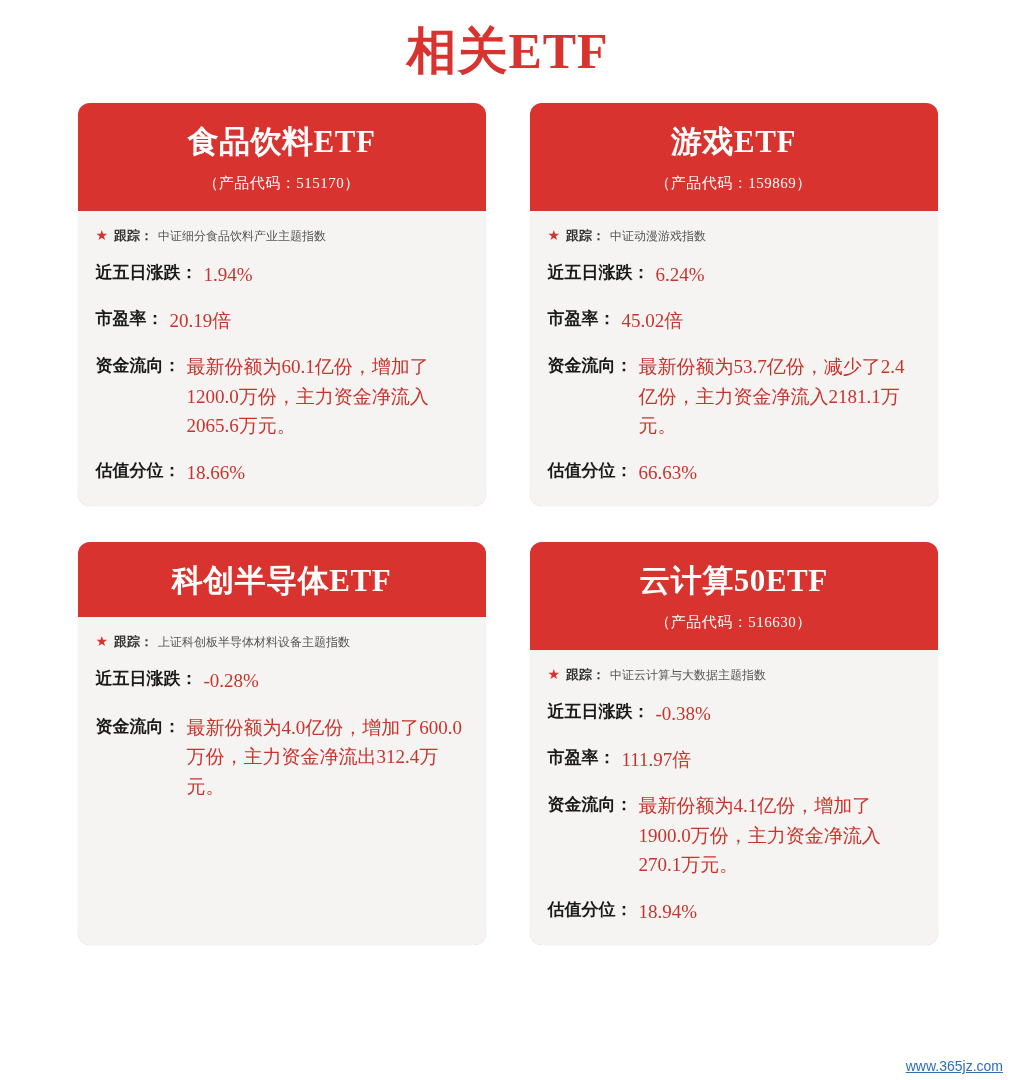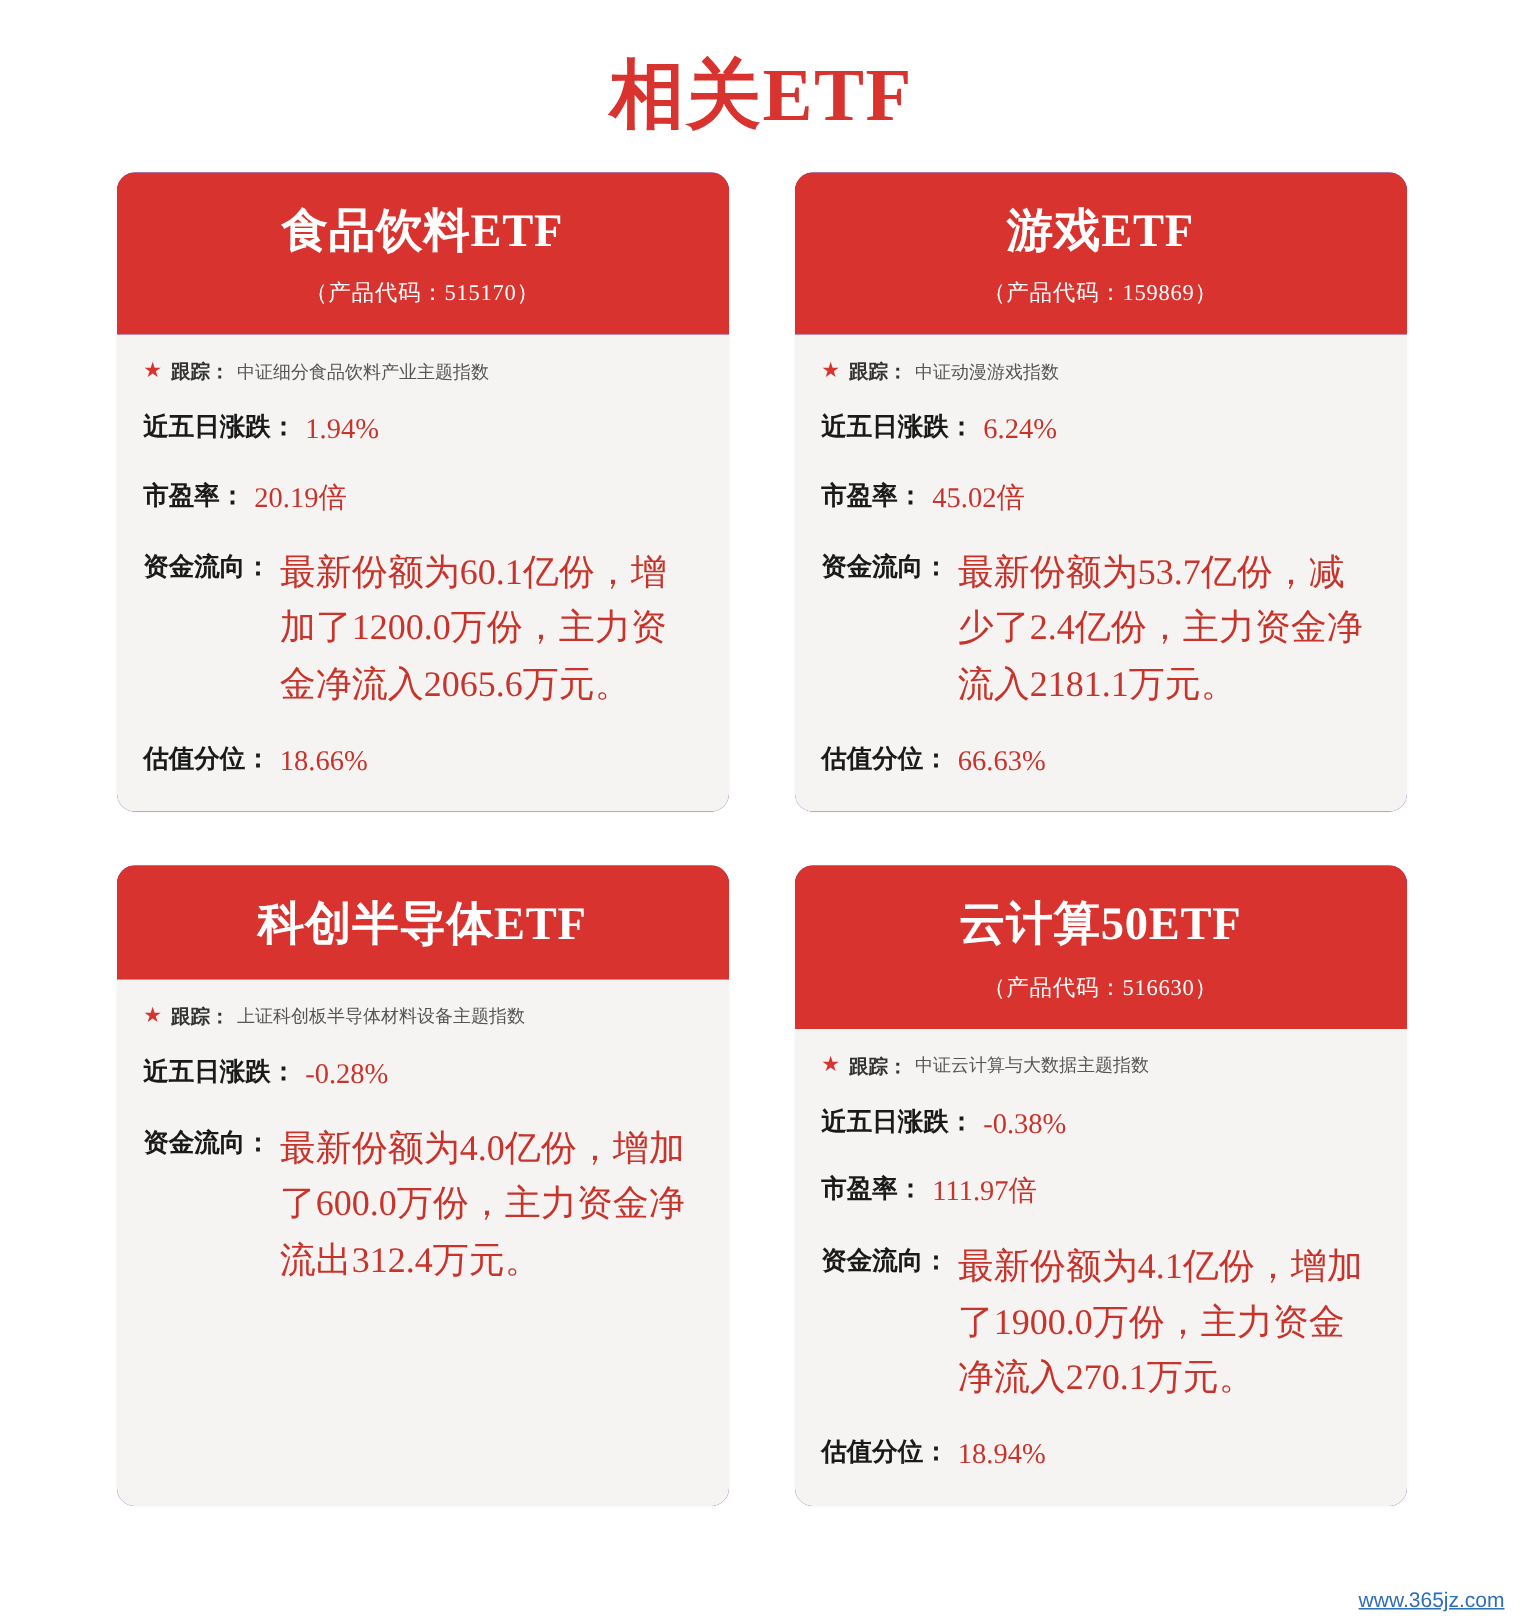--- a/index.html
+++ b/index.html
@@ -8,21 +8,21 @@
     padding: 0;
     width: 1024px;
     background: #ffffff;
     font-family: "Liberation Serif", "DejaVu Serif", serif;
   }
   .page {
     position: relative;
     width: 1015px;
     min-height: 1080px;
     background: #ffffff;
-    padding: 12px;
+    padding: 0;
     overflow: hidden;
   }
   .page-title {
     text-align: center;
     color: #d8332e;
     font-size: 50px;
     font-weight: bold;
     letter-spacing: 1px;
     padding-top: 18px;
     padding-bottom: 10px;
@@ -32,21 +32,21 @@
     display: grid;
     grid-template-columns: 408px 408px;
     column-gap: 44px;
     row-gap: 36px;
     padding: 8px 84px 0 84px;
     justify-content: center;
   }
   .card {
     border-radius: 12px;
     overflow: hidden;
-    background: #4c1d95;
+    background: #f9a8d4;
     box-shadow: 0 0 0 1px rgba(0,0,0,0.02);
     display: flex;
     flex-direction: column;
   }
   .card-head {
     background: #d8332e;
     color: #ffffff;
     padding: 20px 10px 18px 10px;
     text-align: center;
   }
@@ -104,21 +104,21 @@
     font-size: 13px;
     font-weight: bold;
     white-space: nowrap;
   }
   .track-value {
     color: #555;
     font-size: 12px;
     margin-left: 5px;
   }
   .flow-row .value {
-    font-size: 24px;
+    font-size: 19px;
     line-height: 1.55;
   }
   .flow-row .label { padding-top: 2px; }
   .watermark {
     position: absolute;
     right: 12px;
     bottom: 6px;
     color: #2f6fb5;
     font-size: 14px;
     font-family: "Liberation Sans", sans-serif;

